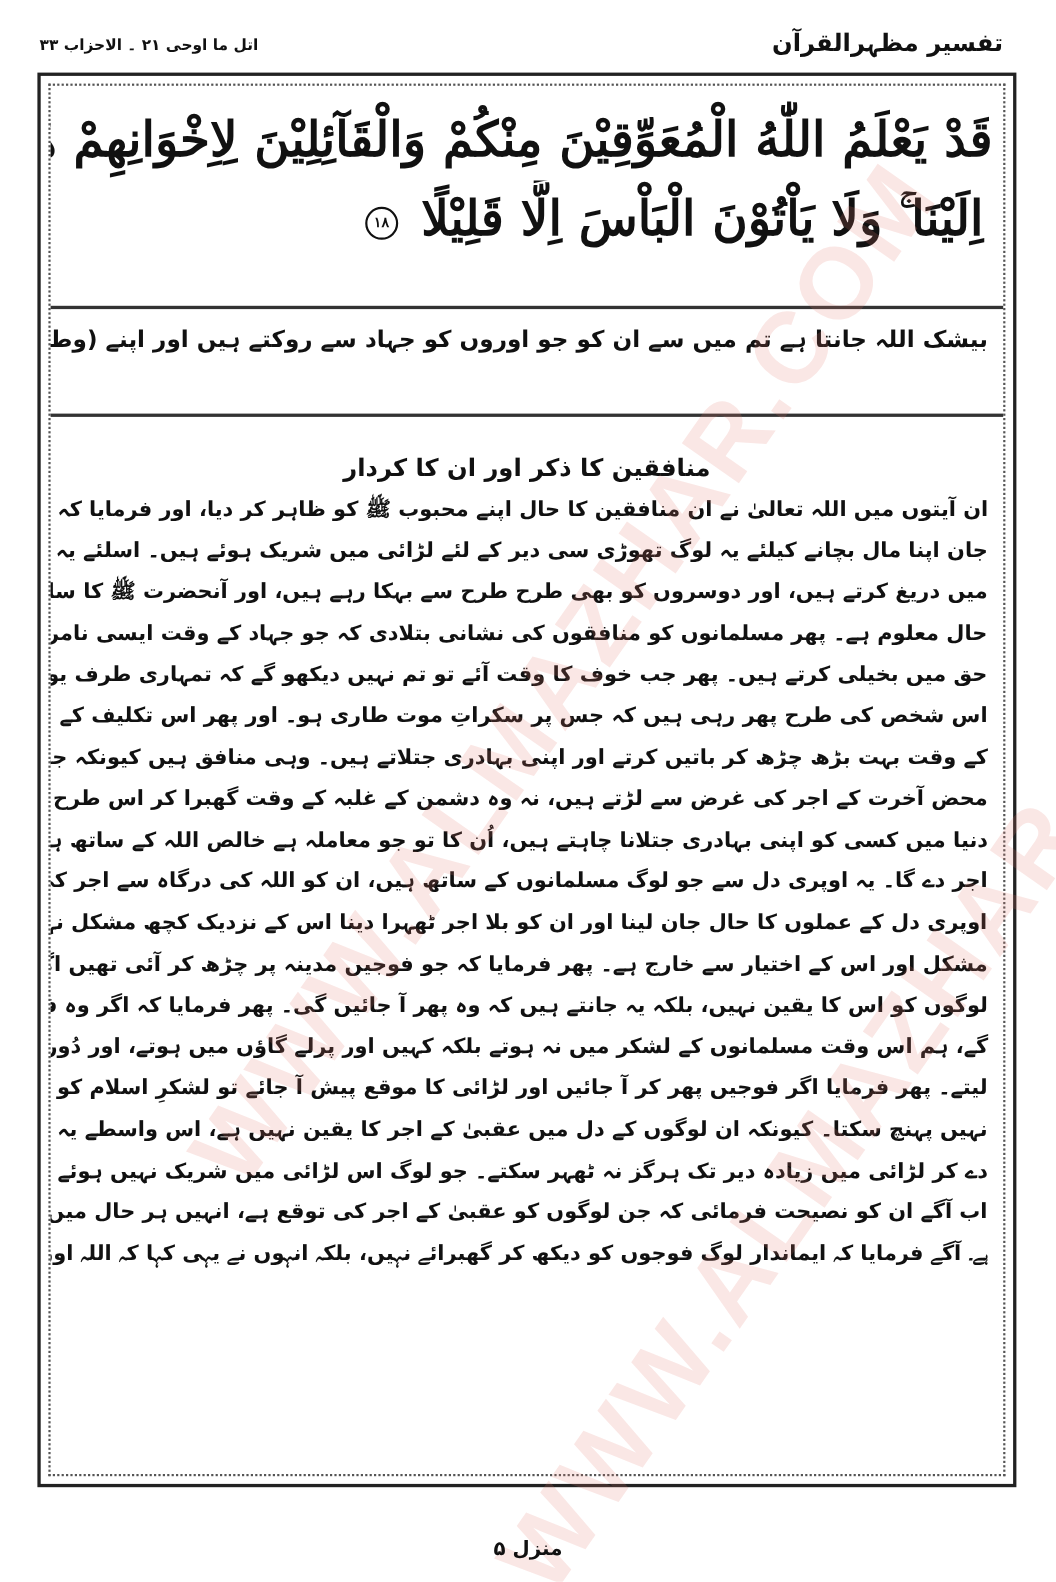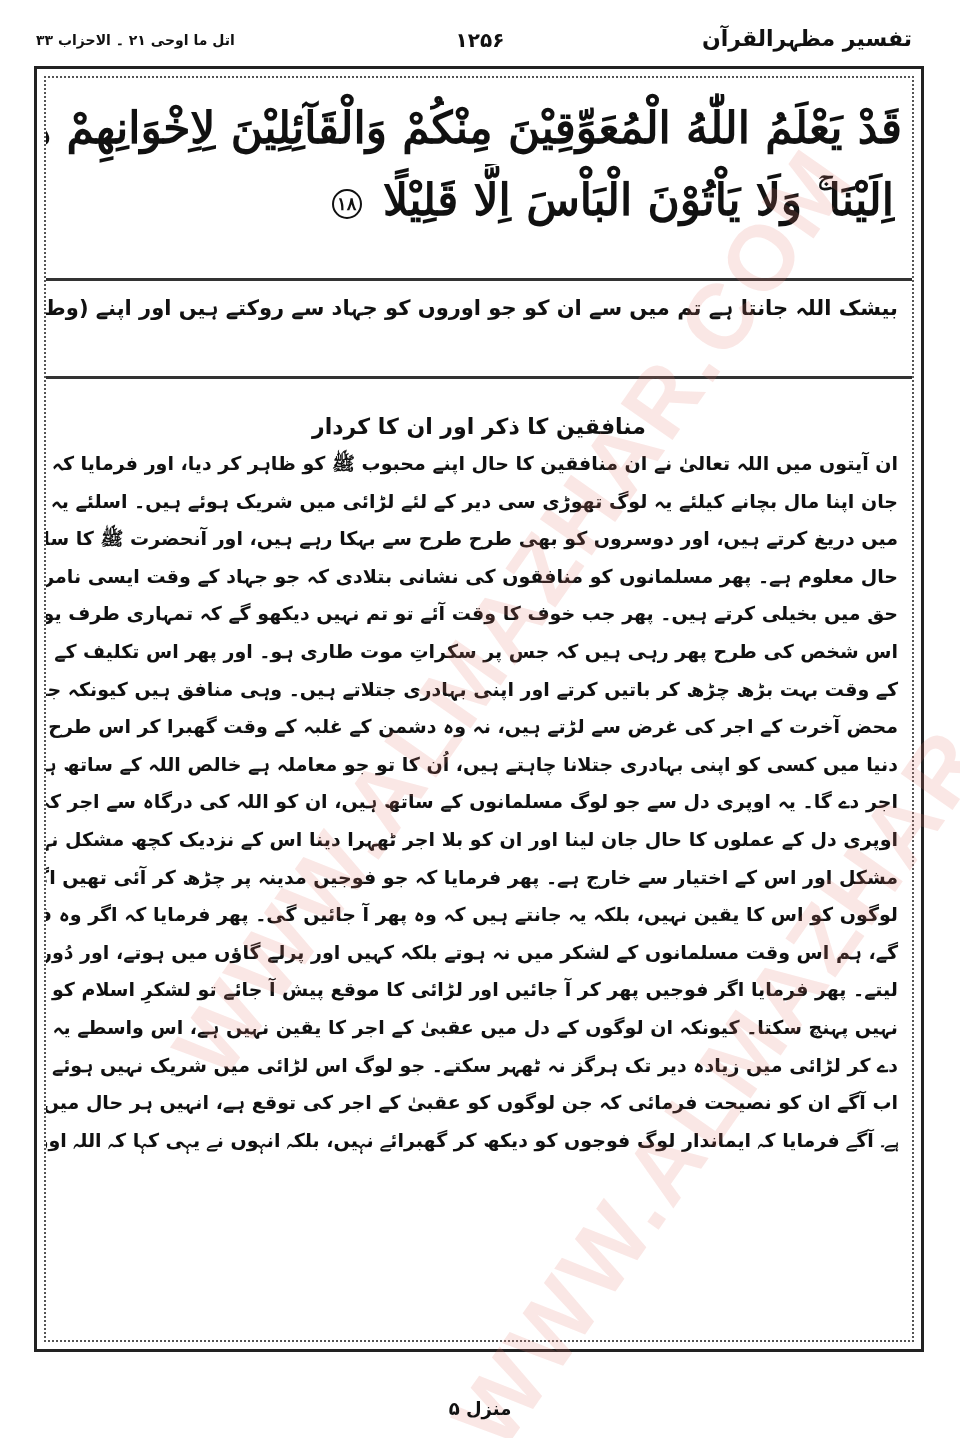--- a/index.html
+++ b/index.html
@@ -7,40 +7,39 @@
     .page-header { position:absolute; top:26px; left:36px; right:36px; height:34px; }
     .hdr-right { position:absolute; right:12px; top:0; font-size:22px; font-weight:bold; direction:rtl; }
     .hdr-center { position:absolute; left:0; right:0; text-align:center; top:2px; font-size:20px; font-weight:bold; letter-spacing:2px; }
     .hdr-left { position:absolute; left:0; top:6px; font-size:14px; font-weight:bold; direction:rtl; }
     .frame-outer { position:absolute; left:34px; top:66px; width:890px; height:1286px; border:3px solid #222; box-sizing:border-box; }
     .frame-inner { position:absolute; left:7px; top:7px; right:7px; bottom:7px; border:2px dotted #555; }
     .ayah-box { position:absolute; left:0; right:0; top:0; height:200px; border-bottom:3px solid #333; }
     .ayah-line { direction:rtl; text-align:center; font-family:"DejaVu Serif", serif; font-weight:bold; font-size:44px; line-height:72px; white-space:nowrap; overflow:hidden; padding:0 10px; }
     .ayah-line.l1 { margin-top:14px; text-align:justify; text-align-last:justify; }
     .ayah-line.l2 { text-align:right; padding-right:18px; }
-    .ayah-mark { display:inline-block; width:26px; height:26px; border:2px solid #111; border-radius:50%; font-size:18px; line-height:26px; text-align:center; vertical-align:middle; margin-right:6px; }
+    .ayah-mark { display:inline-block; width:26px; height:26px; border:2px solid #111; border-radius:50%; font-size:13px; line-height:26px; text-align:center; vertical-align:middle; margin-right:6px; }
     .translation-box { position:absolute; left:0; right:0; top:203px; height:95px; border-bottom:3px solid #333; }
     .trans-line { direction:rtl; text-align:justify; text-align-last:justify; font-size:21px; font-weight:bold; line-height:42px; padding:0 14px; white-space:nowrap; overflow:hidden; }
     .trans-line.first { margin-top:6px; }
     .trans-line.last { text-align-last:right; }
     .commentary { position:absolute; left:0; right:0; top:301px; bottom:0; }
     .section-title { text-align:center; direction:rtl; font-size:22px; font-weight:bold; margin-top:30px; line-height:36px; }
     .comm-line { direction:rtl; text-align:justify; text-align-last:justify; font-size:19px; font-weight:bold; line-height:37.6px; padding:0 14px; white-space:nowrap; overflow:hidden; }
     .comm-line.last { text-align-last:right; }
     .watermark { position:absolute; font-family:"Liberation Sans", sans-serif; font-weight:bold; font-size:92px; color:rgba(230,120,110,0.18); transform:rotate(-55deg); transform-origin:center; white-space:nowrap; pointer-events:none; letter-spacing:4px; }
     .wm1 { left:-40px; top:560px; }
     .wm2 { left:240px; top:930px; }
     .footer { position:absolute; top:1398px; left:0; right:0; text-align:center; direction:rtl; font-size:18px; font-weight:bold; }
   </style>
 </head>
 <body>
 
 <div class="page-header">
   <div class="hdr-right">تفسیر مظہرالقرآن</div>
-  <div class="hdr-center">۱۲۵۶</div>
   <div class="hdr-left">اتل ما اوحی ۲۱ ۔ الاحزاب ۳۳</div>
 </div>
 
 <div class="frame-outer">
   <div class="frame-inner">
 
     <div class="ayah-box">
       <div class="ayah-line l1">قَدْ يَعْلَمُ اللّٰهُ الْمُعَوِّقِيْنَ مِنْكُمْ وَالْقَآئِلِيْنَ لِاِخْوَانِهِمْ هَلُمَّ</div>
       <div class="ayah-line l2">
         <span>اِلَيْنَا ۚ وَلَا يَاْتُوْنَ الْبَاْسَ اِلَّا قَلِيْلًا</span>

